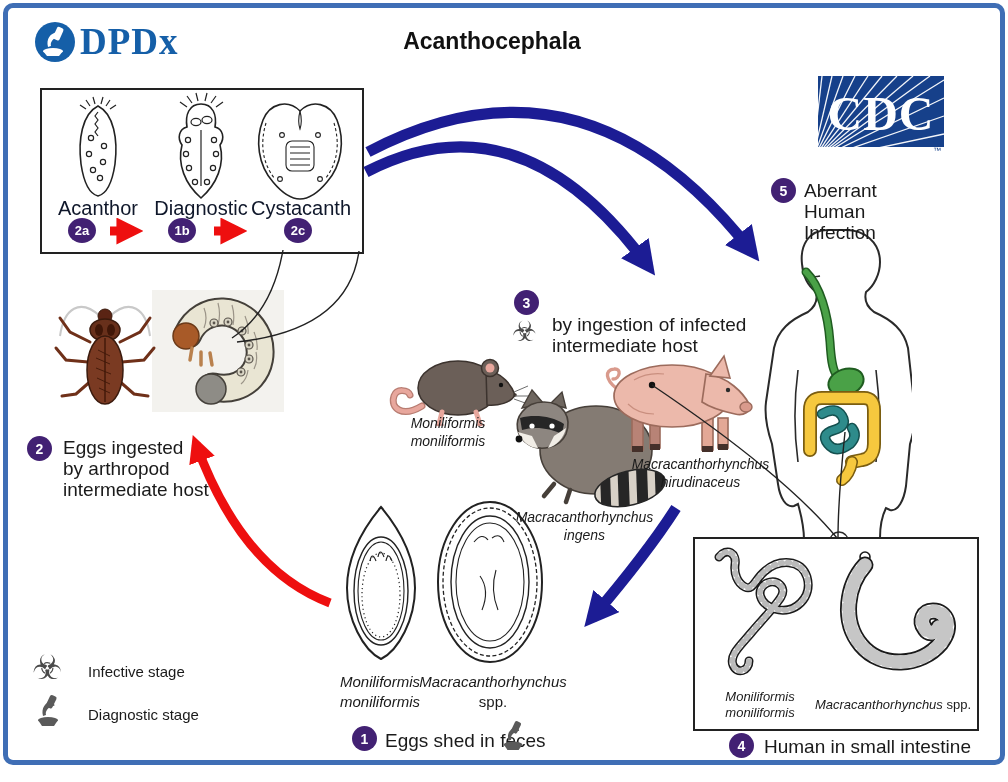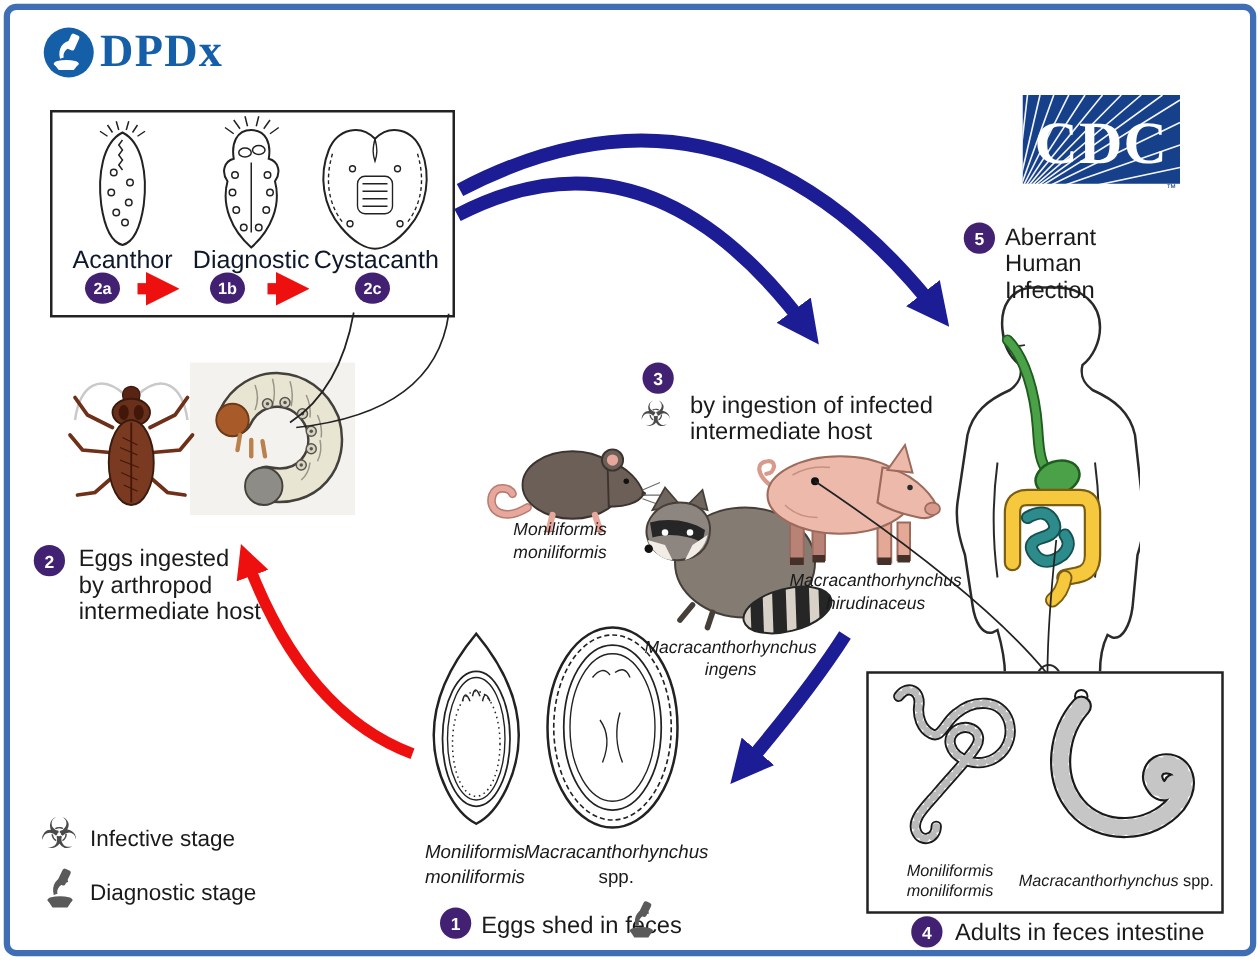--- a/index.html
+++ b/index.html
@@ -17,21 +17,21 @@
          display:flex;align-items:center;justify-content:center;font-size:14px;z-index:6;}
   .stage-badge{width:28px;height:25px;font-size:13px;}
   .steptext{font-size:19px;line-height:21px;color:#1a1a1a;z-index:6;}
   .species{font-size:14px;line-height:18px;font-style:italic;text-align:center;z-index:6;}
   .species .up{font-style:normal;}
   .eggspecies{font-size:15px;line-height:20px;}
   .boxspecies{font-size:13px;line-height:16px;}
   .stagebox{position:absolute;left:40px;top:88px;width:320px;height:162px;background:#fff;border:2px solid #222;z-index:2;}
   .wormbox{position:absolute;left:693px;top:537px;width:282px;height:190px;background:#fff;border:2px solid #222;z-index:3;}
   .stage-label{font-size:20px;text-align:center;color:#0f172a;z-index:6;}
-  .legend-label{font-size:18px;}
+  .legend-label{font-size:15px;margin-left:16px;}
   .bio{color:#4a4a4a;font-family:"DejaVu Sans",sans-serif;line-height:1;z-index:6;}
   svg{display:block;}
   .illus{z-index:3;}
   .overlay{z-index:4;pointer-events:none;}
   .txt{z-index:6;}
 </style>
 </head>
 <body>
 
 <div class="canvas">
@@ -43,20 +43,21 @@
       <g fill="#fff">
         <rect x="21" y="6" width="7" height="13" rx="2" transform="rotate(24 24 12)"></rect>
         <path d="M14 26 C12 18 16 12 24 11 l1.6 4.5 C19 17 16 21 17 25 Z"></path>
         <ellipse cx="19" cy="30" rx="10" ry="3"></ellipse>
         <path d="M9 30 h20 l-4 5 H13 Z"></path>
       </g>
     </svg>
     <span class="dpdx-text">DPDx</span>
   </div>
 
+  <div class="abs title txt" style="left:332px;top:28px;width:320px;">Acanthocephala</div>
 
   <div class="abs txt" style="left:818px;top:30px;margin-top:46px;">
     <svg width="128" height="78" viewBox="0 0 128 78">
       <rect x="0" y="0" width="126" height="71" fill="#16408a"></rect>
       <g stroke="#fff" stroke-width="1.3" opacity="0.95">
         <line x1="-6" y1="86" x2="4" y2="0"></line>
           <line x1="-6" y1="86" x2="14" y2="0"></line>
         <line x1="-6" y1="86" x2="25" y2="0"></line>
           <line x1="-6" y1="86" x2="37" y2="0"></line>
         <line x1="-6" y1="86" x2="50" y2="0"></line>
@@ -394,21 +395,21 @@
   <svg class="abs txt" style="left:500px;top:720px;" width="28" height="32" viewBox="0 0 30 34">
     <g fill="#5a5a5a">
       <rect x="14" y="1" width="7" height="13" rx="2" transform="rotate(26 17 7)"></rect>
       <path d="M9 22 C7 14 11 8 19 7 l1.6 4.5 C14 13 11 17 12 21 Z"></path>
       <ellipse cx="14" cy="26" rx="10" ry="3"></ellipse>
       <path d="M4 26 h20 l-4 6 H8 Z"></path>
     </g>
   </svg>
 
   <div class="abs badge" style="left:729px;top:733px;">4</div>
-  <div class="abs steptext txt" style="left:764px;top:736px;">Adults in feces intestine</div>
+  <div class="abs steptext txt" style="left:764px;top:736px;">Human in small intestine</div>
 
   <div class="abs bio txt" style="left:32px;top:650px;font-size:34px;">☣</div>
   <div class="abs steptext legend-label txt" style="left:72px;top:661px;">Infective stage</div>
   <svg class="abs txt" style="left:34px;top:694px;" width="30" height="34" viewBox="0 0 30 34">
     <g fill="#5a5a5a">
       <rect x="14" y="1" width="7" height="13" rx="2" transform="rotate(26 17 7)"></rect>
       <path d="M9 22 C7 14 11 8 19 7 l1.6 4.5 C14 13 11 17 12 21 Z"></path>
       <ellipse cx="14" cy="26" rx="10" ry="3"></ellipse>
       <path d="M4 26 h20 l-4 6 H8 Z"></path>
     </g>

